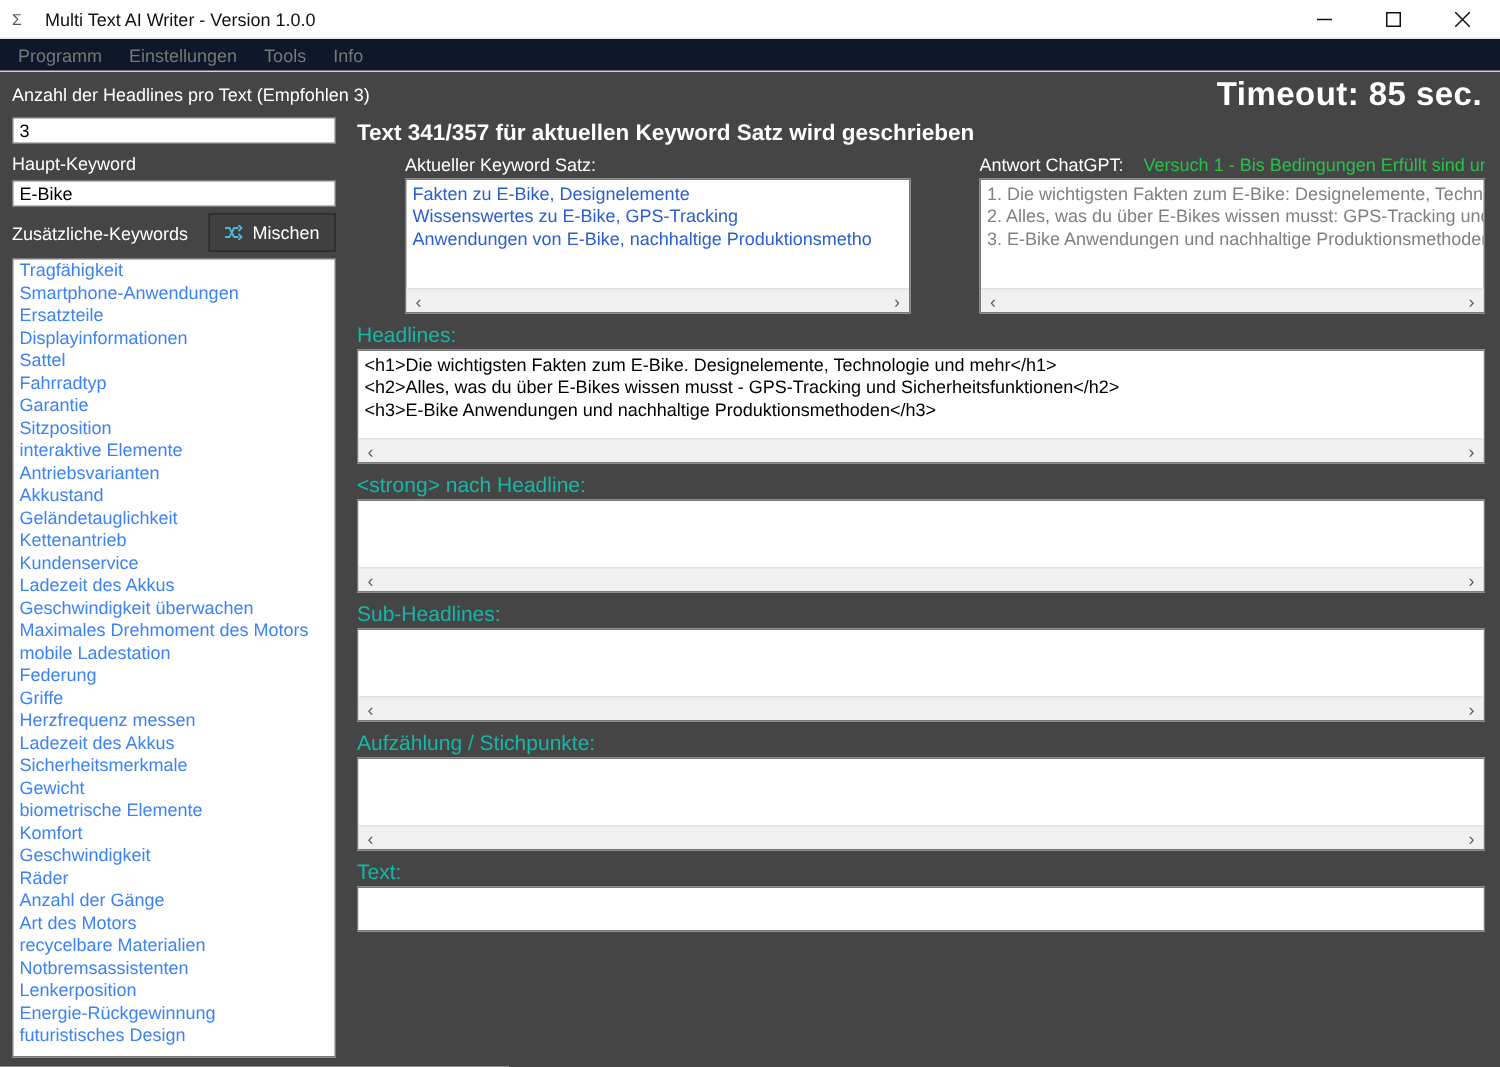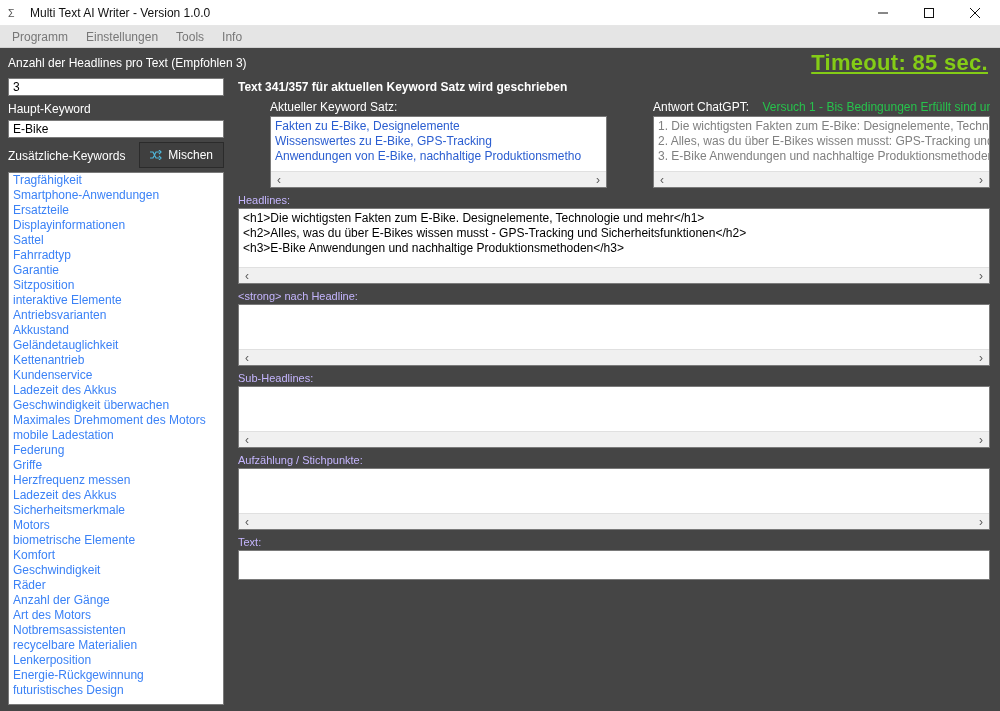--- a/index.html
+++ b/index.html
@@ -8,61 +8,61 @@
 
   
   .titlebar { height: 26px; background: #fff; display: flex; align-items: center; padding: 0 2px 0 8px; border-bottom: 1px solid #e6e6e6; }
   .titlebar .app-icon { width: 14px; height: 14px; margin-right: 8px; color: #555; }
   .titlebar .title { flex: 1; font-size: 12px; color: #111; }
   .win-btns { display: flex; height: 100%; }
   .win-btn { width: 46px; height: 26px; display: flex; align-items: center; justify-content: center; color: #111; }
   .win-btn svg { width: 10px; height: 10px; }
 
   
-  .menubar { height: 22px; background: #e5e5e5; display: flex; align-items: center; padding: 0 4px; gap: 2px; color: #777; border-bottom: 1px solid #d0d0d0; }
+  .menubar { height: 22px; background: #0f172a; display: flex; align-items: center; padding: 0 4px; gap: 2px; color: #777; border-bottom: 1px solid #d0d0d0; }
   .menubar span { padding: 2px 8px; font-size: 12px; }
 
   
   .work { flex: 1; background: #454545; display: flex; flex-direction: column; }
   .timeout-row { height: 30px; display: flex; align-items: center; }
   .timeout-row .lbl { color: #fff; margin-left: 8px; font-size: 12px; }
   .timeout-row .spacer { flex: 1; }
-  .timeout { color: #84cc16; font: 700 22px "Segoe UI", Arial; letter-spacing: .3px; margin-right: 12px; text-decoration: underline; }
+  .timeout { color: #ffffff; font: 700 22px "Segoe UI", Arial; letter-spacing: .3px; margin-right: 12px; }
 
   .columns { flex: 1; display: flex; gap: 14px; padding: 0 10px 6px 8px; min-height: 0; }
 
   
   .left { width: 216px; display: flex; flex-direction: column; gap: 4px; }
   .field-label { color: #fff; font-size: 12px; margin-top: 2px; }
   .text-input { height: 18px; background: #fff; border: 1px solid #7a7a7a; padding: 1px 4px; font-size: 12px; color: #000; }
   .row-inline { display: flex; align-items: center; gap: 6px; }
   .row-inline .field-label { flex: 1; }
   .mix-btn { background: #3f3f3f; color: #fff; border: 1px solid #2b2b2b; height: 20px; padding: 12px 10px; font-size: 12px; display: flex; align-items: center; gap: 6px; cursor: pointer; justify-content: space-between; }
   .mix-btn svg { width: 12px; height: 10px; color: #4fb8db; }
   .listbox { flex: 1; background: #fff; border: 1px solid #7a7a7a; overflow-y: scroll; }
   .listbox .item { padding: 0 4px; font-size: 12px; line-height: 15px; color: #3b82f6; white-space: nowrap; }
 
   
   .right { flex: 1; display: flex; flex-direction: column; min-width: 0; }
-  .progress-title { color: #fff; font-size: 12px; font-weight: 700; margin: 2px 0 6px 0; }
+  .progress-title { color: #fff; font-size: 15px; font-weight: 700; margin: 2px 0 6px 0; }
   .top-panels { display: flex; gap: 14px; margin-bottom: 6px; }
   .panel-col { flex: 1; display: flex; flex-direction: column; min-width: 0; padding-left: 32px; }
   .panel-lbl { color: #fff; font-size: 12px; margin-bottom: 2px; white-space: nowrap; overflow: hidden; }
   .panel-lbl .accent { color: #27c24c; }
-  .h-scroll-box { background: #fff; border: 1px solid #7a7a7a; display: flex; flex-direction: column; height: 72px; }
+  .h-scroll-box { background: #fff; border: 1px solid #7a7a7a; display: flex; flex-direction: column; height: 90px; }
   .h-scroll-box .content { flex: 1; overflow: hidden; padding: 2px 4px; }
   .h-scroll-box .line { font-size: 12px; line-height: 15px; white-space: nowrap; }
   .h-scroll-box .blue { color: #2a5dd0; }
   .h-scroll-box .grey { color: #808080; }
   .fake-hscroll { height: 16px; background: #f0f0f0; display: flex; align-items: center; border-top: 1px solid #e0e0e0; }
   .fake-hscroll .arrow { width: 16px; height: 16px; display: flex; align-items: center; justify-content: center; color: #5a5a5a; }
   .fake-hscroll .track { flex: 1; }
 
   .stack-box { margin-bottom: 6px; }
-  .stack-box .lbl { color: #c4b5fd; font-size: 11px; margin-bottom: 2px; }
+  .stack-box .lbl { color: #14b8a6; font-size: 14px; margin-bottom: 2px; }
   .ta-wrap { background: #fff; border: 1px solid #7a7a7a; position: relative; }
   .ta { width: 100%; border: none; resize: none; outline: none; font: 12px/15px "Segoe UI", Arial; padding: 2px 4px; overflow-y: scroll; display: block; }
   .ta-h1 { height: 58px; }
   .ta-h2 { height: 44px; }
 
   
   .listbox::-webkit-scrollbar, .ta::-webkit-scrollbar { width: 16px; }
   .listbox::-webkit-scrollbar-track, .ta::-webkit-scrollbar-track { background: #f0f0f0; }
   .listbox::-webkit-scrollbar-thumb, .ta::-webkit-scrollbar-thumb { background: #c8c8c8; }
   .listbox::-webkit-scrollbar-button, .ta::-webkit-scrollbar-button { background: #f0f0f0; height: 16px; }
@@ -144,29 +144,29 @@
           <div class="item">Kundenservice</div>
           <div class="item">Ladezeit des Akkus</div>
           <div class="item">Geschwindigkeit überwachen</div>
           <div class="item">Maximales Drehmoment des Motors</div>
           <div class="item">mobile Ladestation</div>
           <div class="item">Federung</div>
           <div class="item">Griffe</div>
           <div class="item">Herzfrequenz messen</div>
           <div class="item">Ladezeit des Akkus</div>
           <div class="item">Sicherheitsmerkmale</div>
-          <div class="item">Motors</div>
+          <div class="item">Gewicht</div>
           <div class="item">biometrische Elemente</div>
           <div class="item">Komfort</div>
           <div class="item">Geschwindigkeit</div>
           <div class="item">Räder</div>
           <div class="item">Anzahl der Gänge</div>
           <div class="item">Art des Motors</div>
+          <div class="item">recycelbare Materialien</div>
           <div class="item">Notbremsassistenten</div>
-          <div class="item">recycelbare Materialien</div>
           <div class="item">Lenkerposition</div>
           <div class="item">Energie-Rückgewinnung</div>
           <div class="item">futuristisches Design</div>
         </div>
 
     </div>
 
     <div class="right">
       <div class="progress-title">Text 341/357 für aktuellen Keyword Satz wird geschrieben</div>
 

